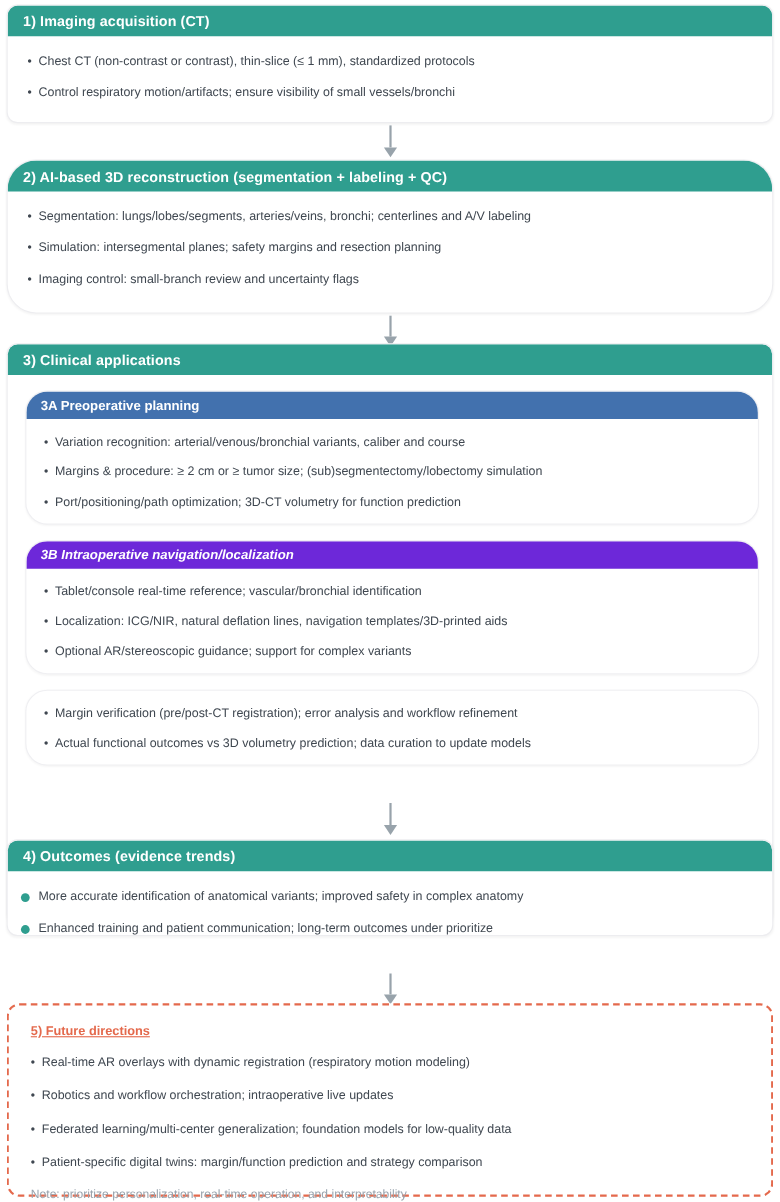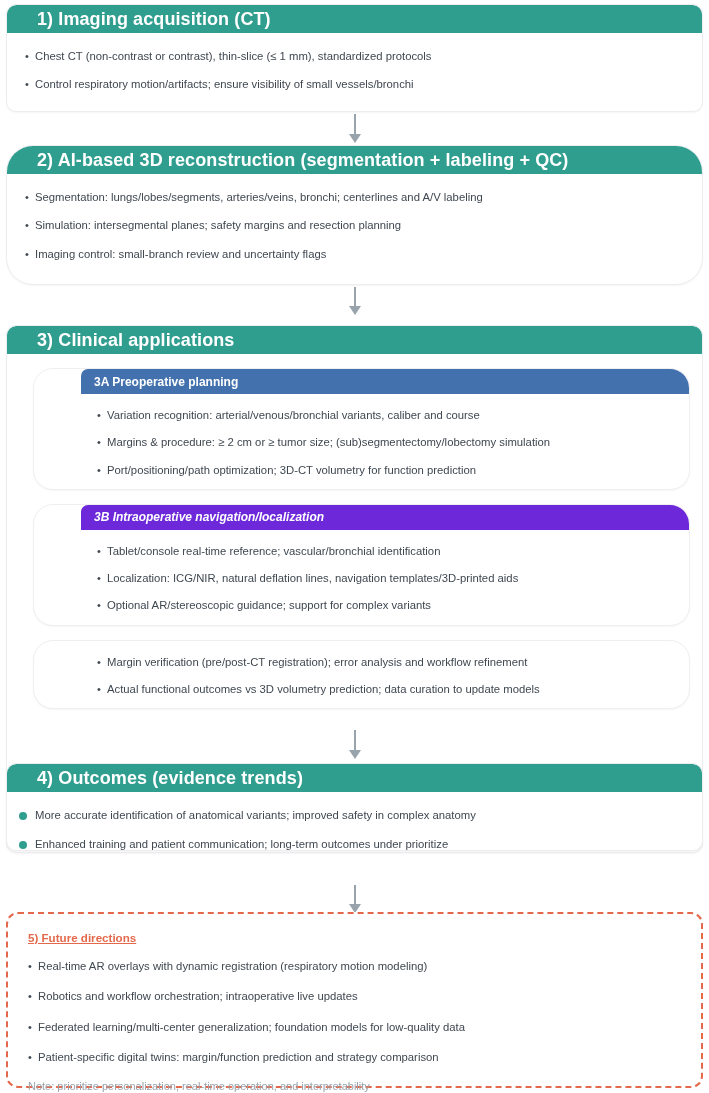--- a/index.html
+++ b/index.html
@@ -28,23 +28,23 @@
     border: 1px solid #ededf0;
     border-radius: 10px;
     box-shadow: 0 1px 2px rgba(0,0,0,0.045);
     overflow: hidden;
   }
 
   .card-header {
     height: 28px;
     display: flex;
     align-items: center;
-    padding: 0 30px;
+    padding: 0 14px;
     color: #ffffff;
-    font-size: 18px;
+    font-size: 13px;
     font-weight: bold;
     letter-spacing: 0.1px;
     border-radius: 9px 9px 0 0;
   }
   .card-header.teal { background: #2f9e8f; }
 
   .card-body {
     padding: 12px 18px 10px 18px;
   }
 
@@ -79,27 +79,26 @@
     display: block;
     width: 8px;
     height: 8px;
     border-radius: 50%;
     background: #2f9e8f;
   }
 
   
   .subcard {
     position: relative;
-    margin: 0 0 14px 14px;
+    margin: 0 0 14px 4px;
     background: #ffffff;
     border: 1px solid #efeff2;
     border-radius: 20px;
     box-shadow: 0 1px 2px rgba(0,0,0,0.04);
     overflow: hidden;
-    padding-left: 47px;
   }
   .subcard:last-child { margin-bottom: 0; }
 
   .subcard-header {
     height: 25px;
     display: flex;
     align-items: center;
     padding: 0 13px;
     color: #ffffff;
     font-size: 12px;
@@ -205,21 +204,21 @@
         <span class="bullet-text">Imaging control: small-branch review and uncertainty flags</span>
       </div>
     </div>
   </div>
 
   <div class="arrow" style="top:287px; height:30px;">
     <div class="arrow-line" style="height:19px;"></div>
     <div class="arrow-head" style="top:19px;"></div>
   </div>
 
-  <div class="card" style="top:325px; height:528px;">
+  <div class="card" style="top:312px; height:528px;">
     <div class="card-header teal">
       <span>3) Clinical applications</span>
     </div>
     <div class="card-body" style="padding:14px 12px 12px 12px;">
 
       <div class="subcard">
         <div class="subcard-header blue">
           <span>3A Preoperative planning</span>
         </div>
         <div class="subcard-body" style="padding-top:14px;">

